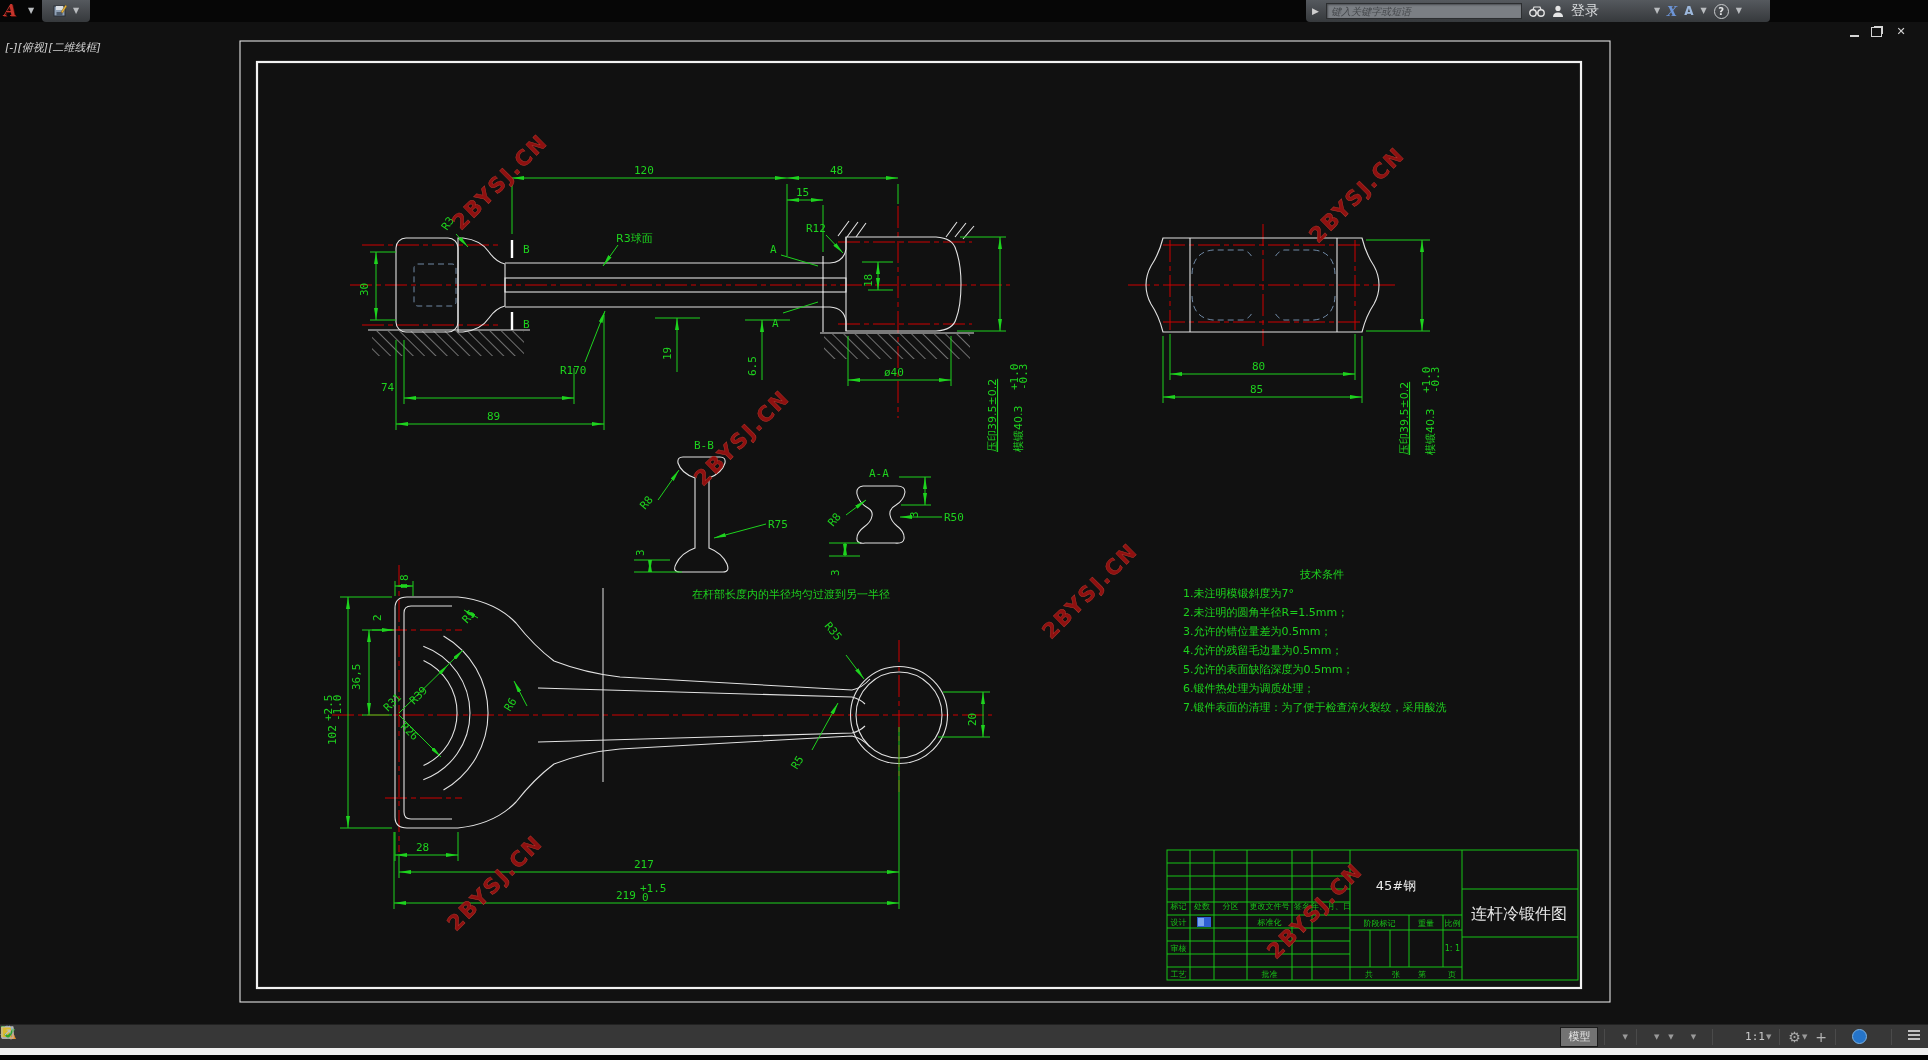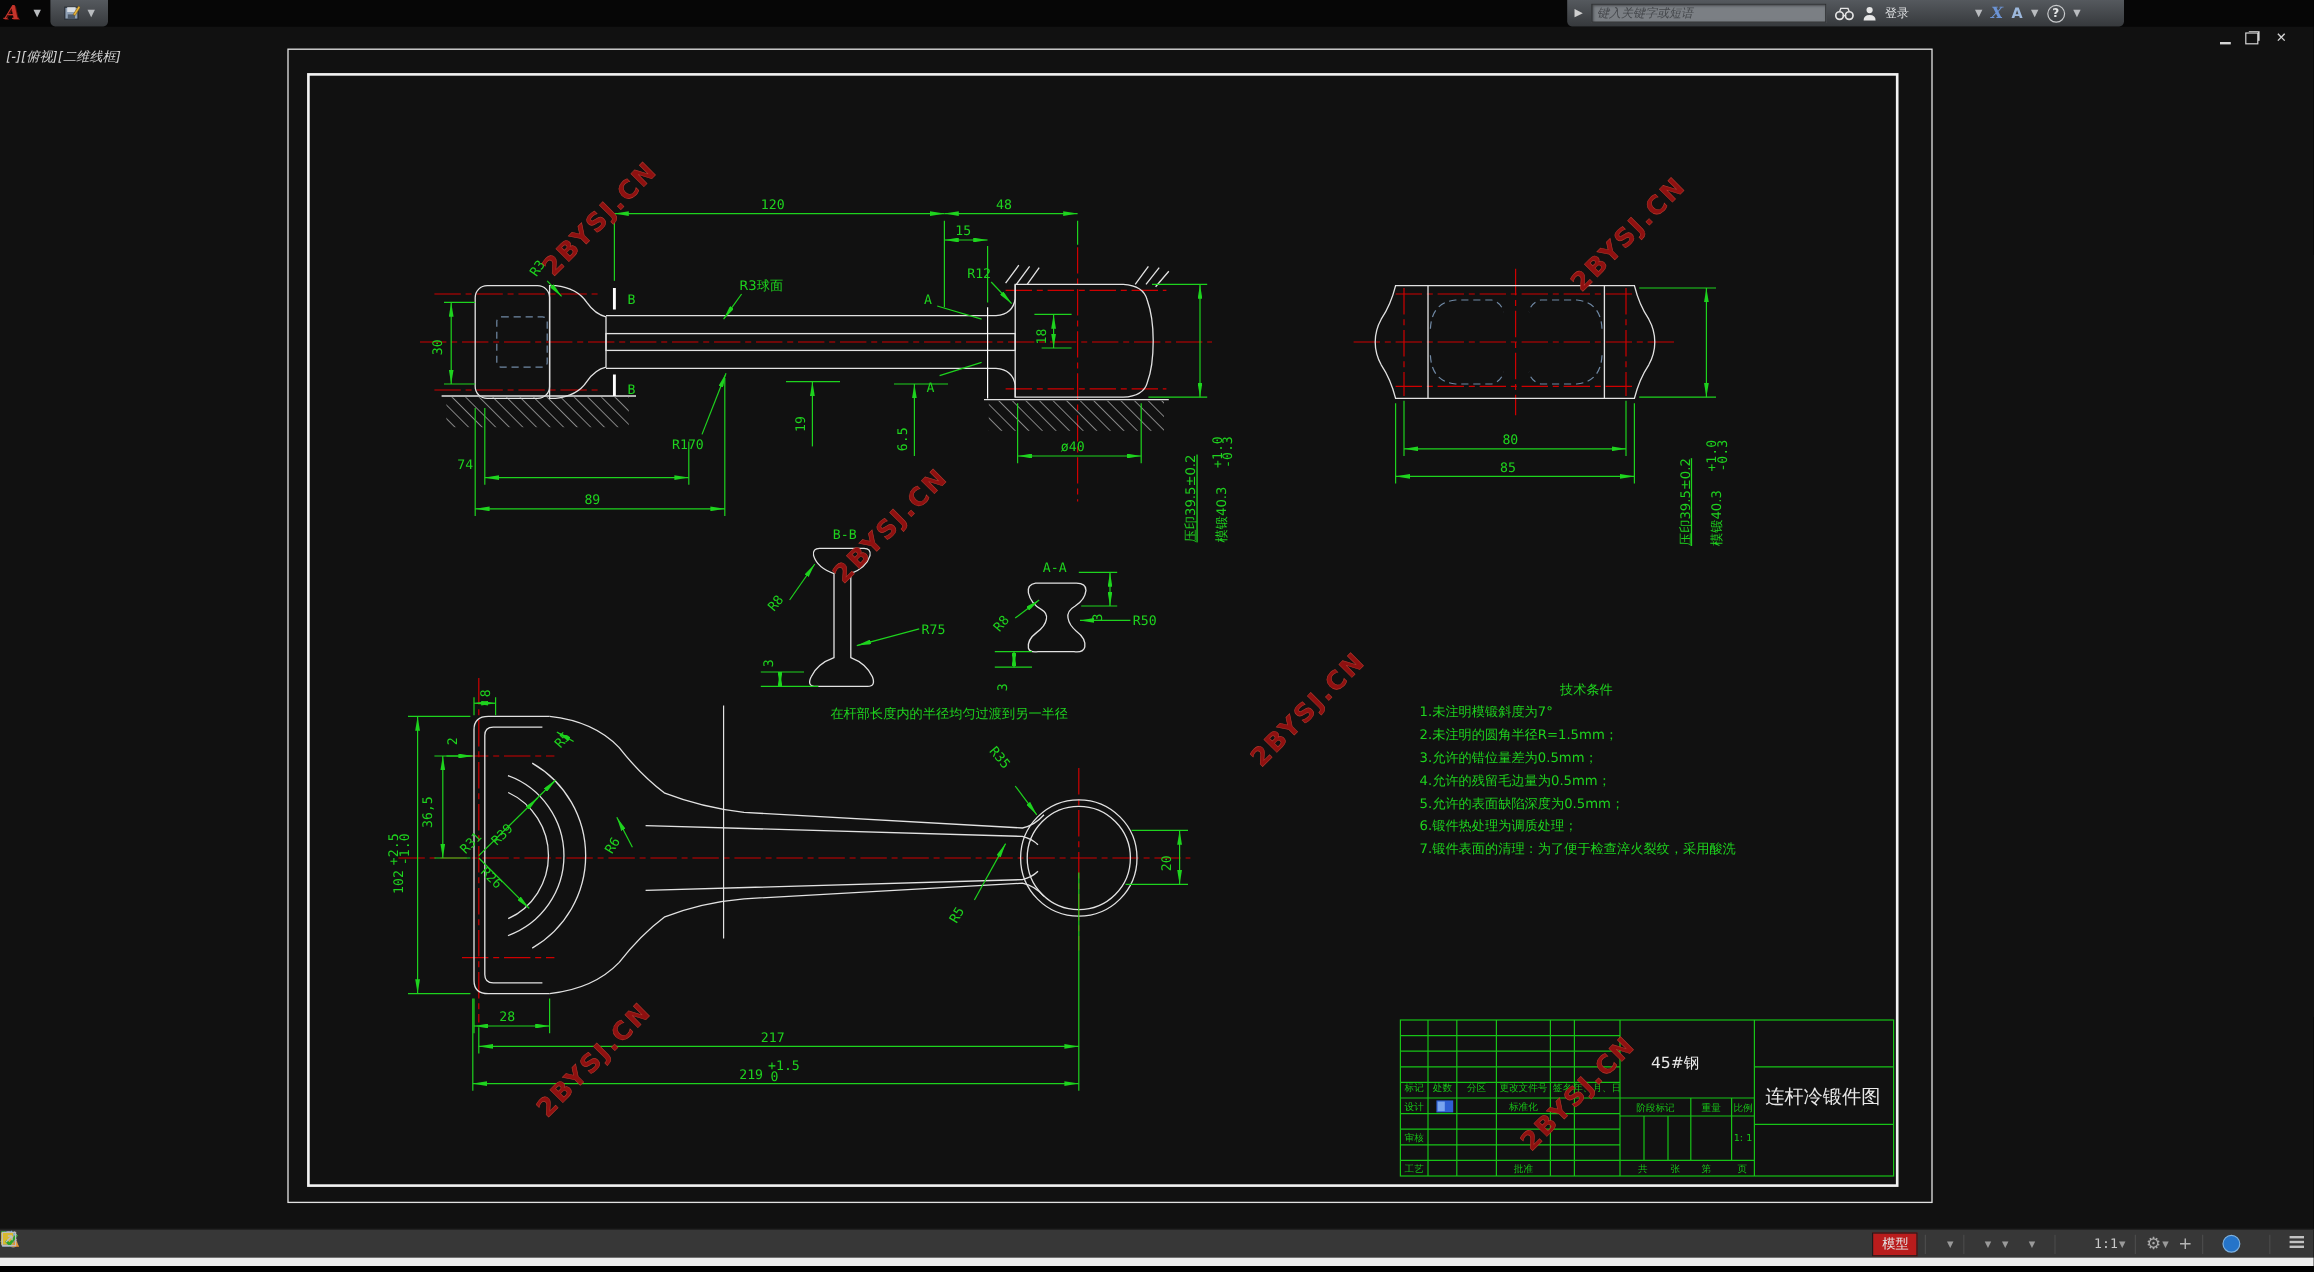--- a/index.html
+++ b/index.html
@@ -10,21 +10,21 @@
     text-shadow:1px 1px 0 #5a0f0a;}
   .caret{color:#b9bcbf;font-size:8px;line-height:22px;}
   #logo-caret{position:absolute;left:28px;top:0;}
   .panel{position:absolute;top:0;height:22px;background:linear-gradient(#55595e,#36393c);
     border-radius:0 0 4px 4px;display:flex;align-items:center;}
   #qat{left:42px;width:48px;justify-content:center;gap:6px;}
   #right-tools{left:1306px;width:452px;padding:0 6px;gap:7px;}
   #search-input{width:186px;height:14px;background:#7b7f84;border:1px solid #2c2e30;
     box-shadow:inset 1px 1px 2px #4a4d50;font:italic 10px "DejaVu Sans",sans-serif;color:#3f4246;padding:0 4px;}
   #search-input::placeholder{color:#45484c;font-style:italic;}
-  .tb-txt{color:#dcdee0;font-size:10px;text-align:center;}
+  .tb-txt{color:#dcdee0;font-size:14px;text-align:center;}
   .x-icon{color:#6c94d6;font:bold italic 13px "DejaVu Serif",serif;}
   .a360-icon{color:#9db8dc;font:bold 12px "DejaVu Sans",sans-serif;}
   .help-icon{width:13px;height:13px;border:1px solid #c9cbcd;border-radius:50%;color:#e3e4e5;
     font:bold 10px/13px "DejaVu Sans",sans-serif;text-align:center;}
   
   #win-controls{position:absolute;left:1850px;top:26px;z-index:25;display:flex;gap:12px;align-items:center;}
   #win-controls .wc{width:14px;height:12px;color:#d5d5d5;font-size:11px;line-height:12px;text-align:center;cursor:default;}
   .wc-min{border-bottom:2px solid #d5d5d5;width:9px !important;height:8px !important;}
   .wc-rest{width:9px !important;height:8px !important;border:1px solid #d5d5d5;box-shadow:2px -2px 0 -1px #d5d5d5;}
   
@@ -41,21 +41,21 @@
   .cn{font-family:"DejaVu Sans",sans-serif;}
   .wt{fill:#e9e9e9;stroke:none;}
   .wm{fill:#8f1010;stroke:#b5372c;stroke-width:.5;font:bold 21px "DejaVu Sans",sans-serif;letter-spacing:2px;}
   .tbl{stroke:#17c417;stroke-width:1;fill:none;}
   .tbt{fill:#17c417;font:8px "DejaVu Sans",sans-serif;text-anchor:middle;}
   
   #statusbar{position:absolute;left:0;top:1024px;width:1928px;height:24px;background:#373737;z-index:30;
     display:flex;align-items:center;justify-content:flex-end;gap:4px;padding-right:6px;box-sizing:border-box;
     border-top:1px solid #222;}
   .sb-item{height:18px;display:flex;align-items:center;justify-content:center;padding:0 2px;cursor:default;}
-  .sb-model{background:#b91c1c;border:1px solid #1c1c1c;color:#e4e4e4;font-size:11px;padding:0 7px;}
+  .sb-model{background:#737373;border:1px solid #1c1c1c;color:#e4e4e4;font-size:11px;padding:0 7px;}
   .sb-sep{width:1px;height:16px;background:#4a4a4a;margin:0 2px;}
   .sb-caret{color:#9a9a9a;font-size:7px;margin-left:1px;}
   .sb-txt{color:#c9c9c9;font:11px "DejaVu Sans Mono",monospace;}
   .gear{color:#ababab;font-size:14px;line-height:14px;}
   .plus{color:#b5b5b5;font-size:14px;line-height:14px;}
   .burger{display:inline-block;}
   .burger i{display:block;width:12px;height:2px;background:#c2c2c2;margin:2px 0;}
   .bluedisc{width:13px;height:13px;border-radius:50%;background:#2574c9;border:1px solid #7db1e0;}
   #bottom-strip{position:absolute;left:0;top:1048px;width:1928px;height:7px;background:#ededed;z-index:30;}
 </style>

